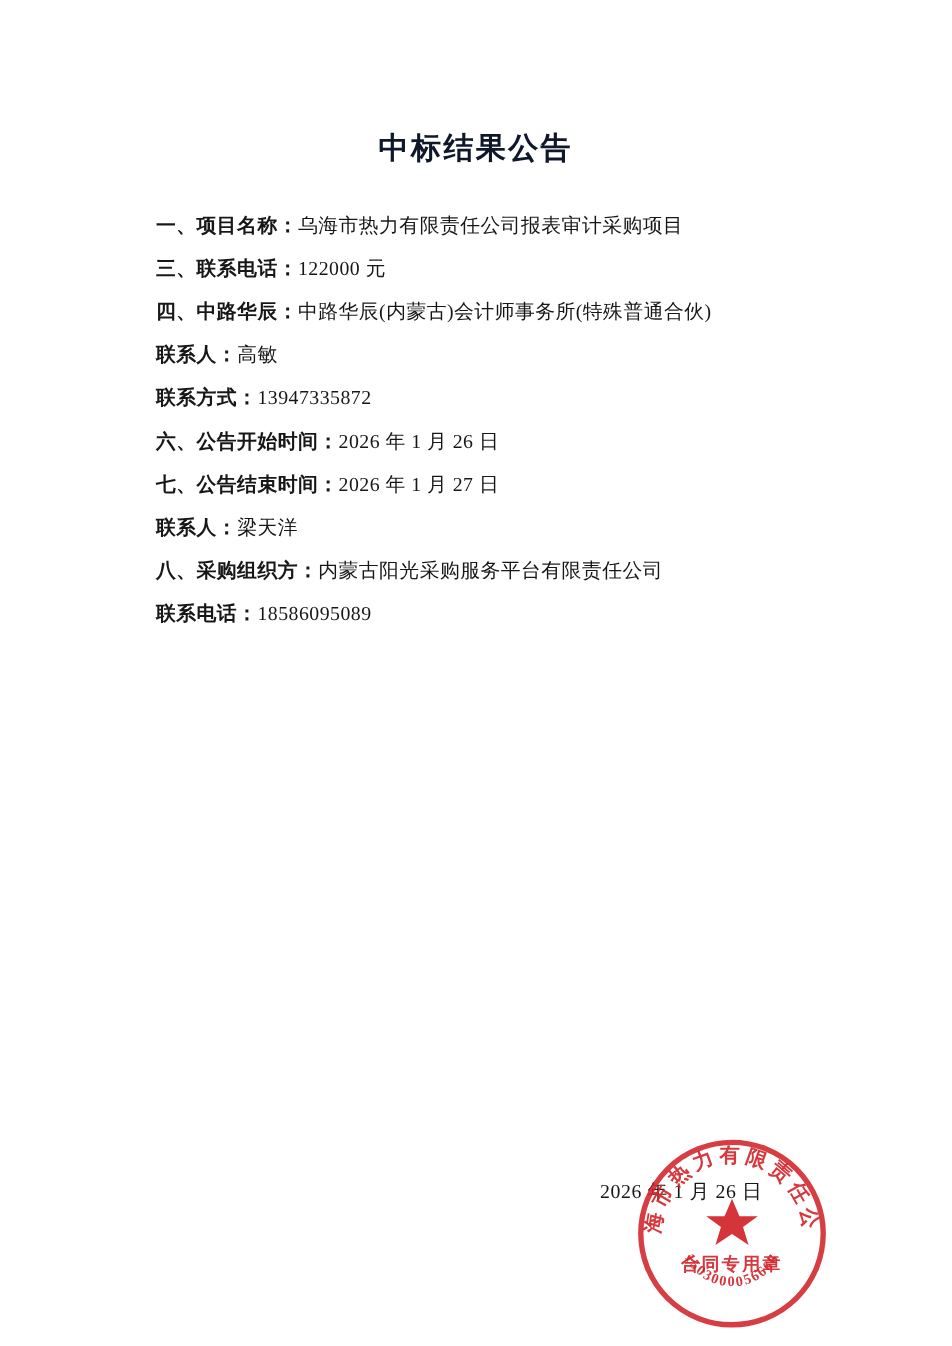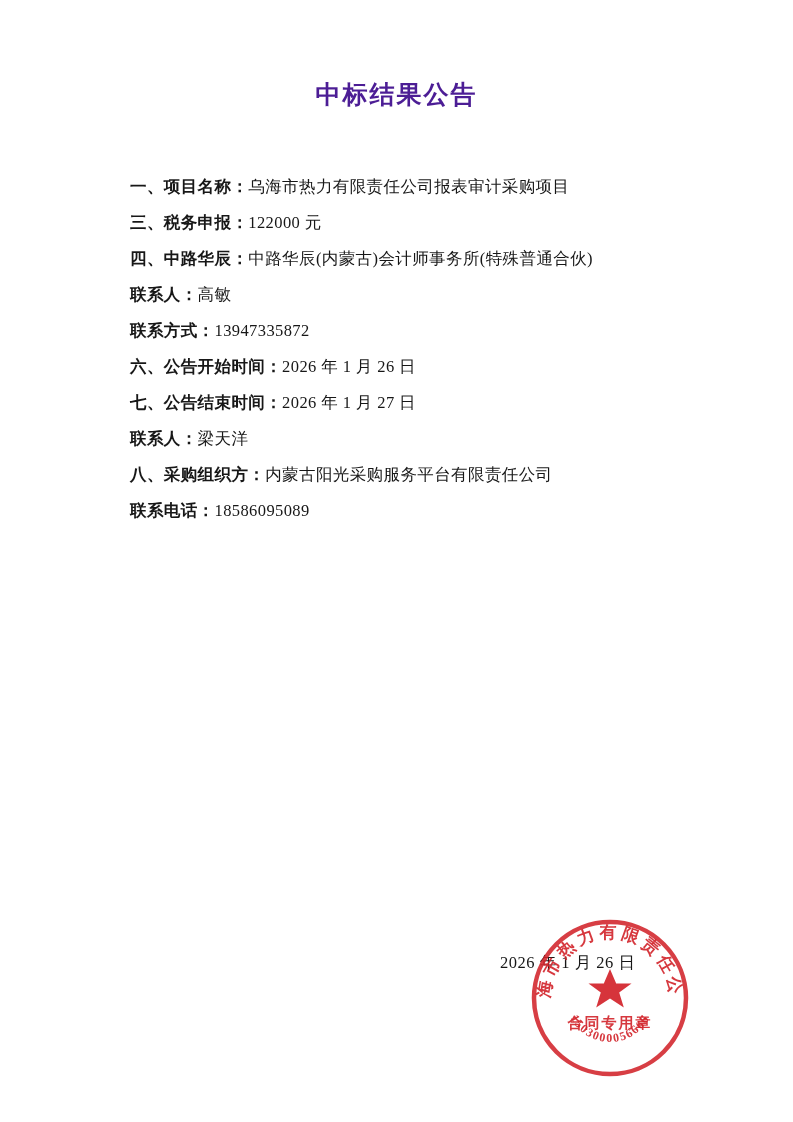--- a/index.html
+++ b/index.html
@@ -20,27 +20,27 @@
     width: 793px;
     height: 1122px;
     box-sizing: border-box;
     padding: 0 96px;
   }
   .doc-title {
     text-align: center;
     font-size: 25px;
     font-weight: 700;
     letter-spacing: 2px;
-    margin-top: 80px;
+    margin-top: 110px;
     margin-bottom: 0;
     line-height: 1.2;
-    color: #4c1d95;
+    color: #0f172a;
   }
   .body-block {
-    margin-top: 60px;
+    margin-top: 31px;
   }
   p.para {
     margin: 0 0 3px 0;
     font-size: 16.5px;
     line-height: 33px;
     text-align: justify;
     text-justify: inter-ideograph;
     letter-spacing: 0.4px;
     color: #171717;
   }
@@ -83,21 +83,21 @@
 
 <div class="page">
 
   <h1 class="doc-title">中标结果公告</h1>
 
   <div class="body-block">
 
     <p class="para indent"><span class="b">一、项目名称：</span><span>乌海市热力有限责任公司报表审计采购项目</span></p>
 
 
-    <p class="para indent"><span class="b">三、税务申报：</span><span>122000 元</span></p>
+    <p class="para indent"><span class="b">三、联系电话：</span><span>122000 元</span></p>
 
     <p class="para indent"><span class="b">四、中路华辰：</span><span>中路华辰(内蒙古)会计师事务所(特殊普通合伙)</span></p>
 
     <p class="para sub"><span class="b">联系人：</span><span>高敏</span></p>
 
     <p class="para sub"><span class="b">联系方式：</span><span>13947335872</span></p>
 
 
     <p class="para indent"><span class="b">六、公告开始时间：</span><span>2026 年 1 月 26 日</span></p>
 

